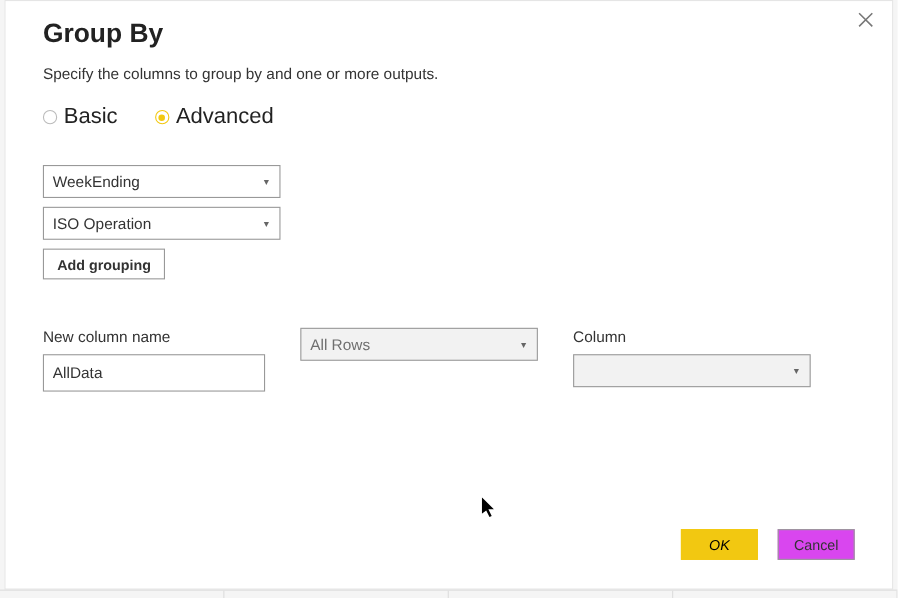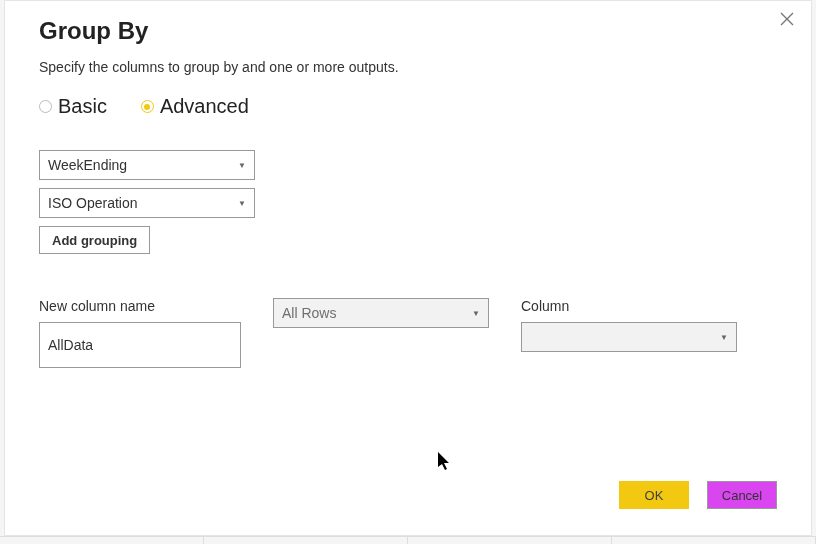--- a/index.html
+++ b/index.html
@@ -125,21 +125,21 @@
       display: flex;
       flex-direction: column;
     }
     .col-label {
       font-size: 14px;
       color: #333;
       margin-bottom: 8px;
     }
     .text-input {
       width: 202px;
-      height: 46px;
+      height: 34px;
       border: 1px solid #999;
       padding: 0 8px;
       font-size: 14px;
       color: #333;
       background: #fff;
     }
     .footer-buttons {
       position: absolute;
       right: 34px;
       bottom: 26px;
@@ -151,21 +151,22 @@
       width: 70px;
       border: 1px solid #999;
       background: #d946ef;
       font-size: 13px;
       color: #333;
       cursor: pointer;
     }
     .btn.primary {
       background: #f2c811;
       border-color: #f2c811;
-      color: #404040;
+      color: #000000;
+      font-style: italic;
     }
     .cursor-arrow {
       position: absolute;
       left: 438px;
       top: 452px;
       pointer-events: none;
     }
     .agg-section {
       margin-bottom: 10px;
     }

